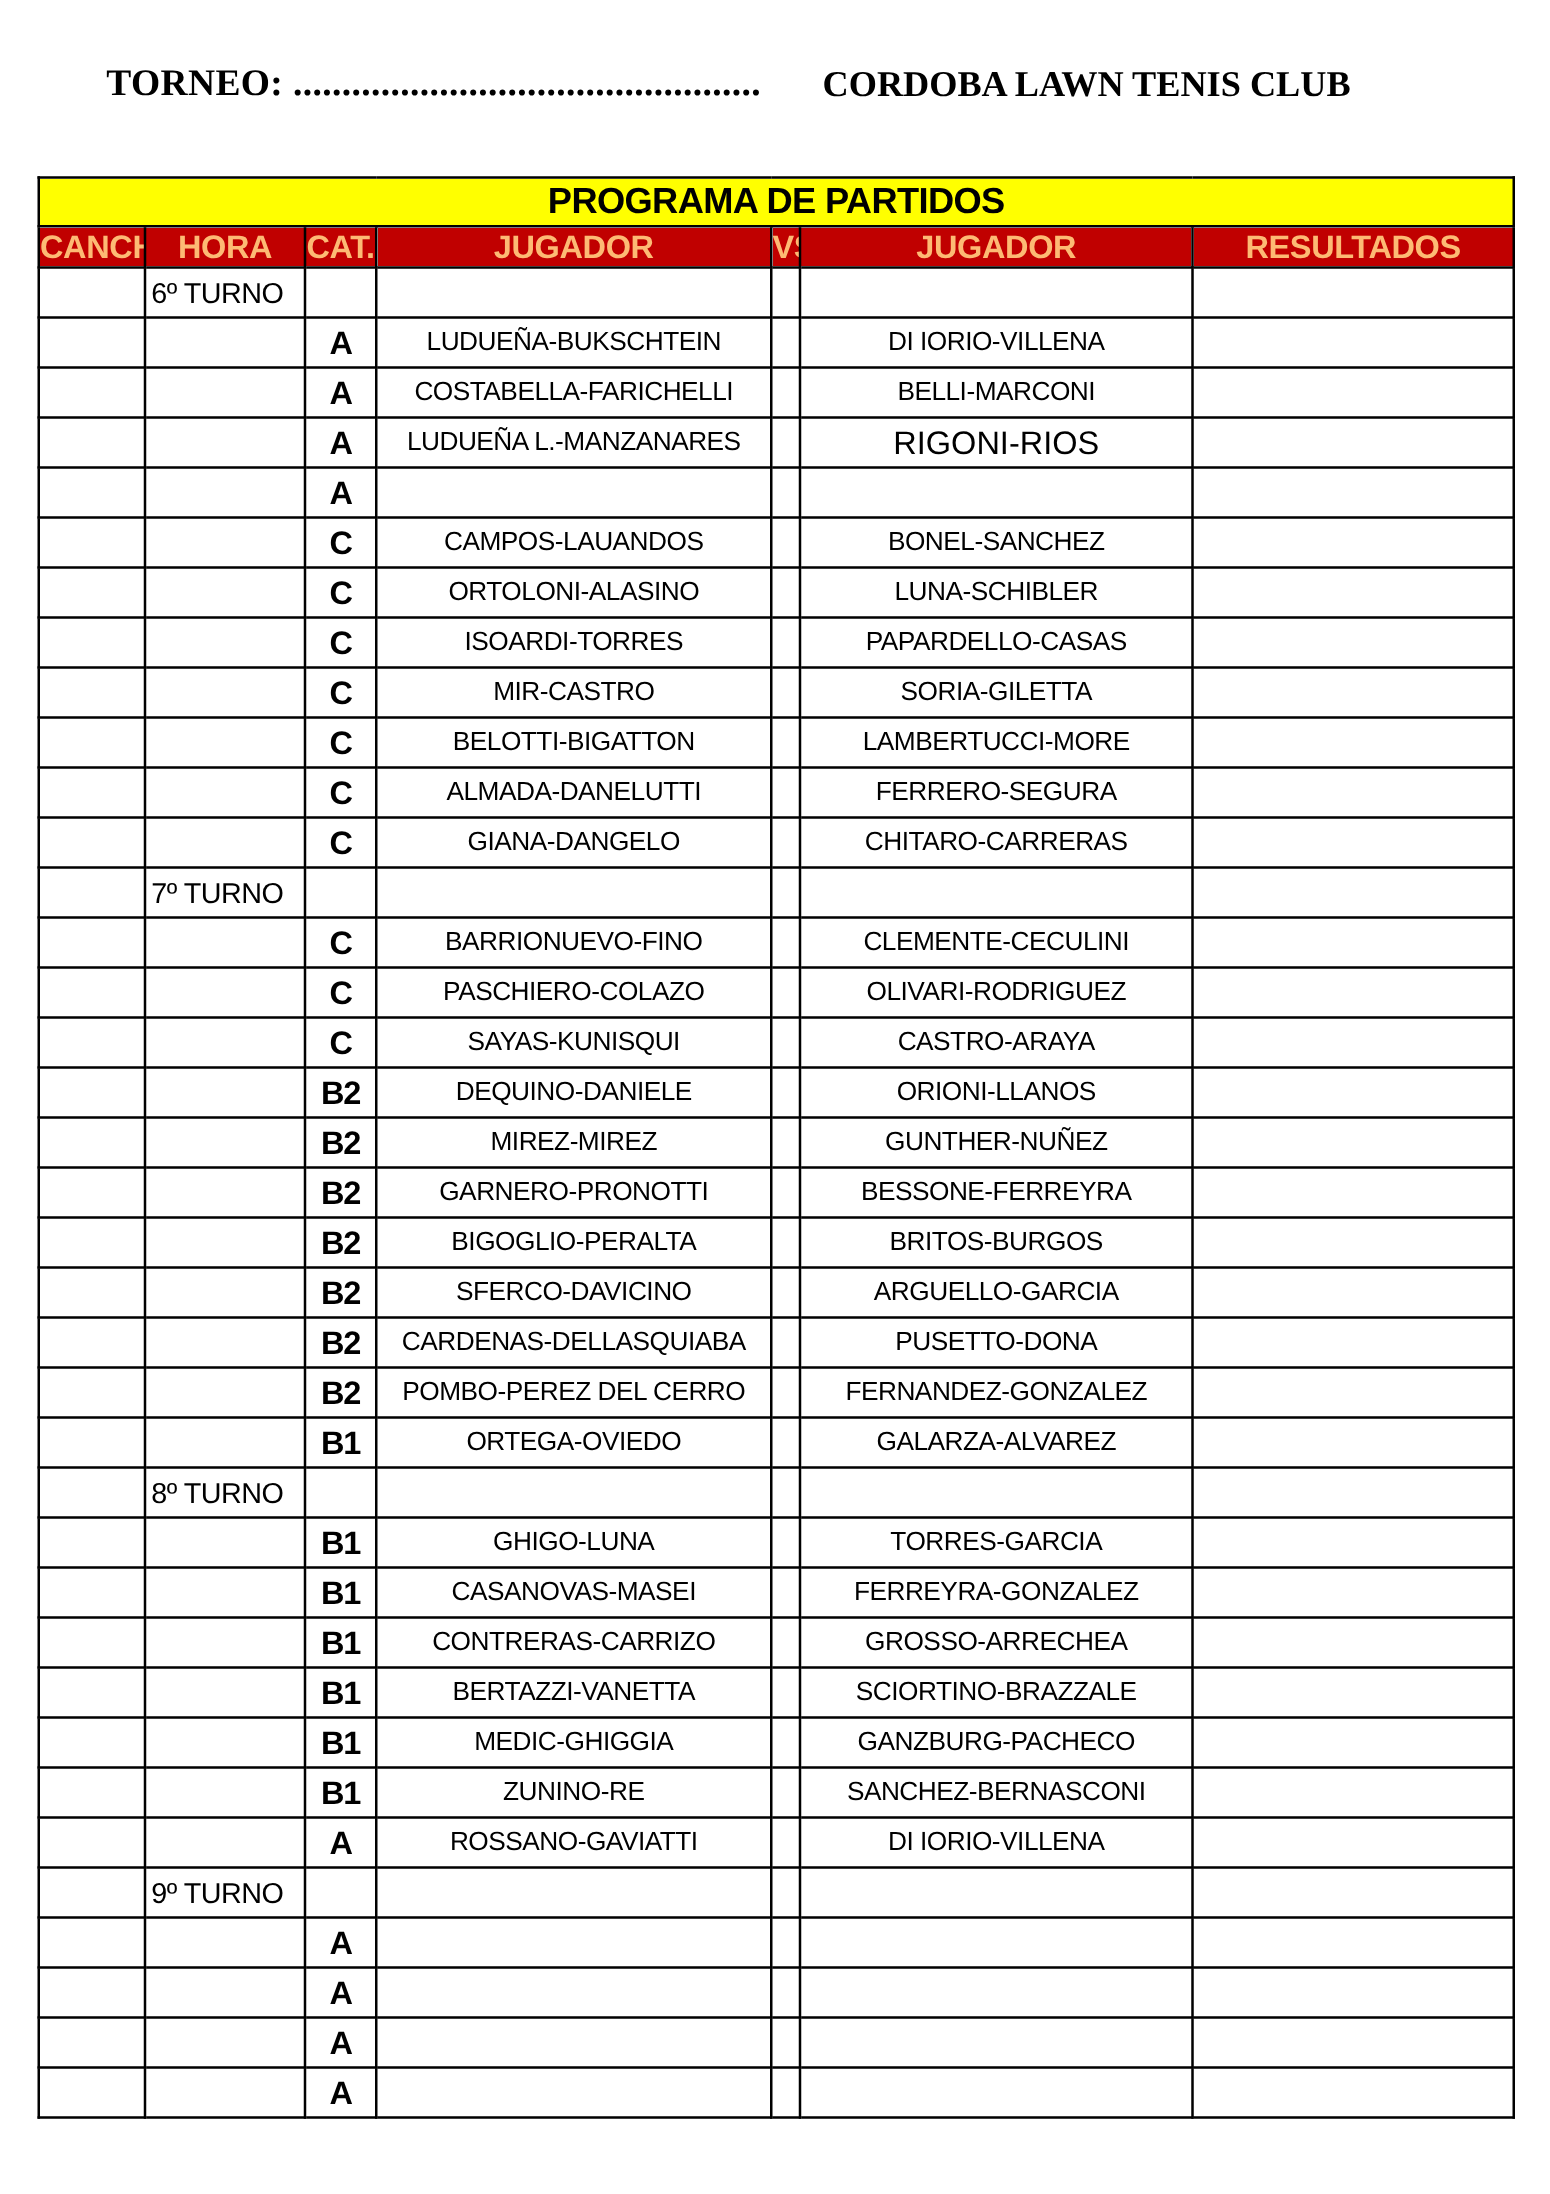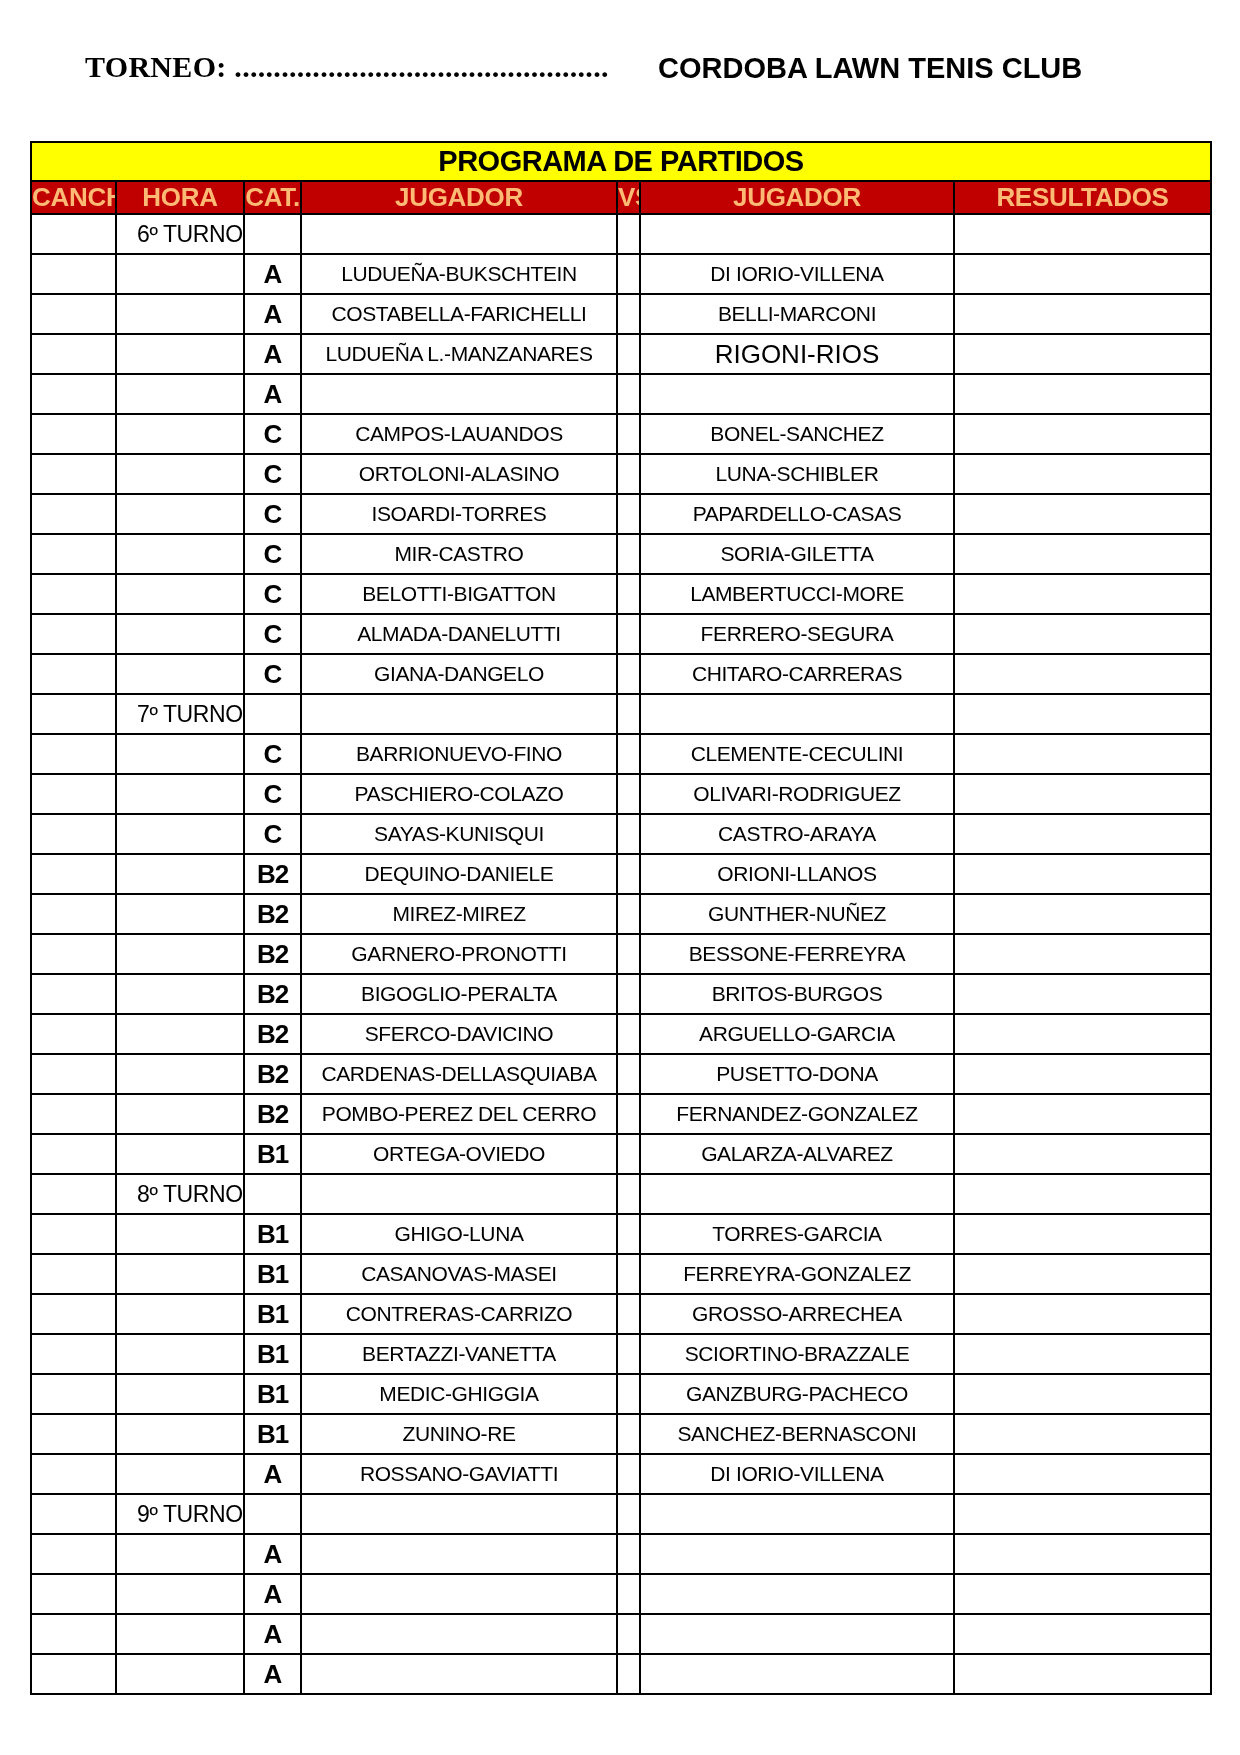--- a/index.html
+++ b/index.html
@@ -9,21 +9,21 @@
   }
   
   .topbar { position:relative; height:141px; }
   .torneo {
     position:absolute; left:85px; top:50px;
     font-family:"Liberation Serif", serif; font-weight:bold; font-size:30px;
     white-space:nowrap; letter-spacing:0.3px;
   }
   .club {
     position:absolute; left:658px; top:52px;
-    font-family:Liberation Sans, sans-serif; font-weight:bold; font-size:29px;
+    font-family:Liberation Serif, serif; font-weight:bold; font-size:29px;
     white-space:nowrap;
   }
   
   table.schedule {
     border-collapse:collapse; table-layout:fixed;
     margin-left:30px; width:1180px;border-radius:13px;
   }
   .schedule td, .schedule th {
     border:2px solid #000; padding:0; overflow:hidden; white-space:nowrap;
     vertical-align:middle;
@@ -40,21 +40,21 @@
     background:#FFFF00; height:37px;
     font-size:29px; font-weight:bold; text-align:center; letter-spacing:-0.5px;
   }
   tr.headrow th {
     background:#C00000; color:#fdba74; height:31px;
     font-size:26px; font-weight:bold; letter-spacing:-0.3px;
   }
   tbody tr { height:40px; }
   tbody td { font-size:21px; text-align:center; letter-spacing:-0.4px; }
   td.c-cat { font-weight:bold; font-size:26px; letter-spacing:-1px; }
-  td.turno { text-align:left; padding-left:20px; font-size:23px; }
+  td.turno { text-align:left; padding-left:4px; font-size:23px; }
   td.big   { font-size:26px; letter-spacing:0; }
 </style>
 </head>
 <body>
 
 <div class="topbar">
   <span class="torneo">TORNEO: ................................................</span>
   <span class="club">CORDOBA LAWN TENIS CLUB</span>
 </div>
 

